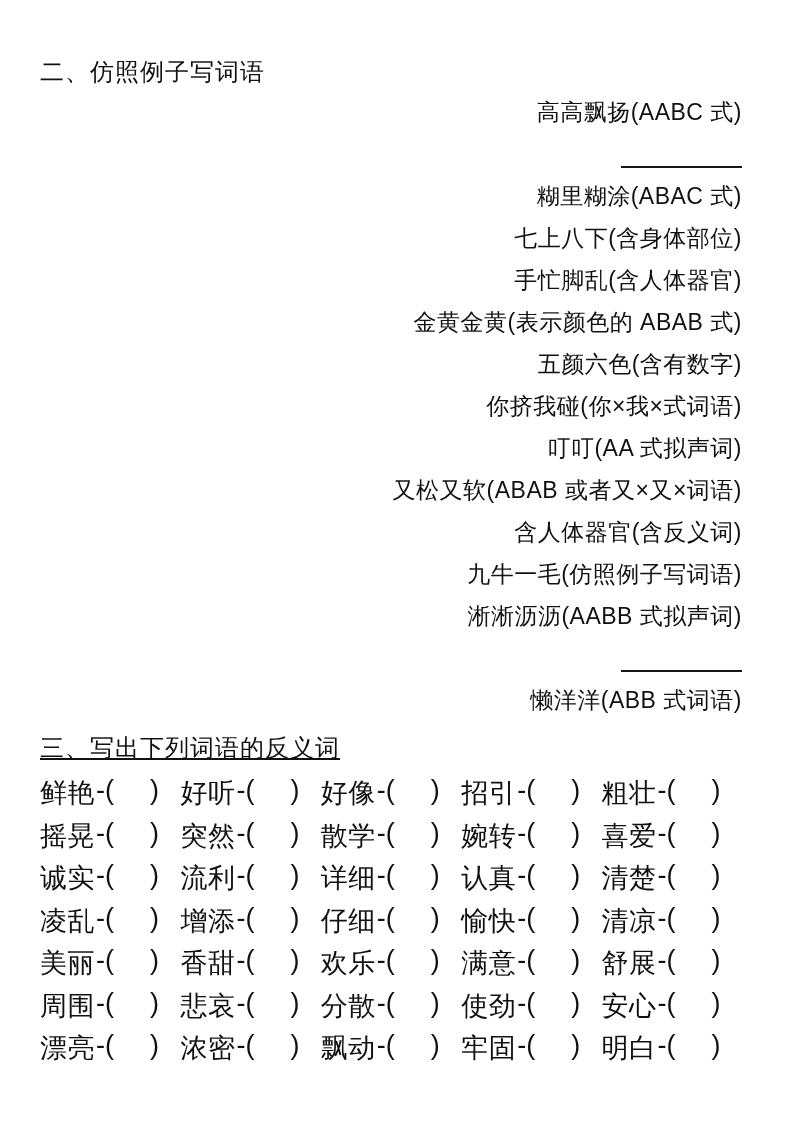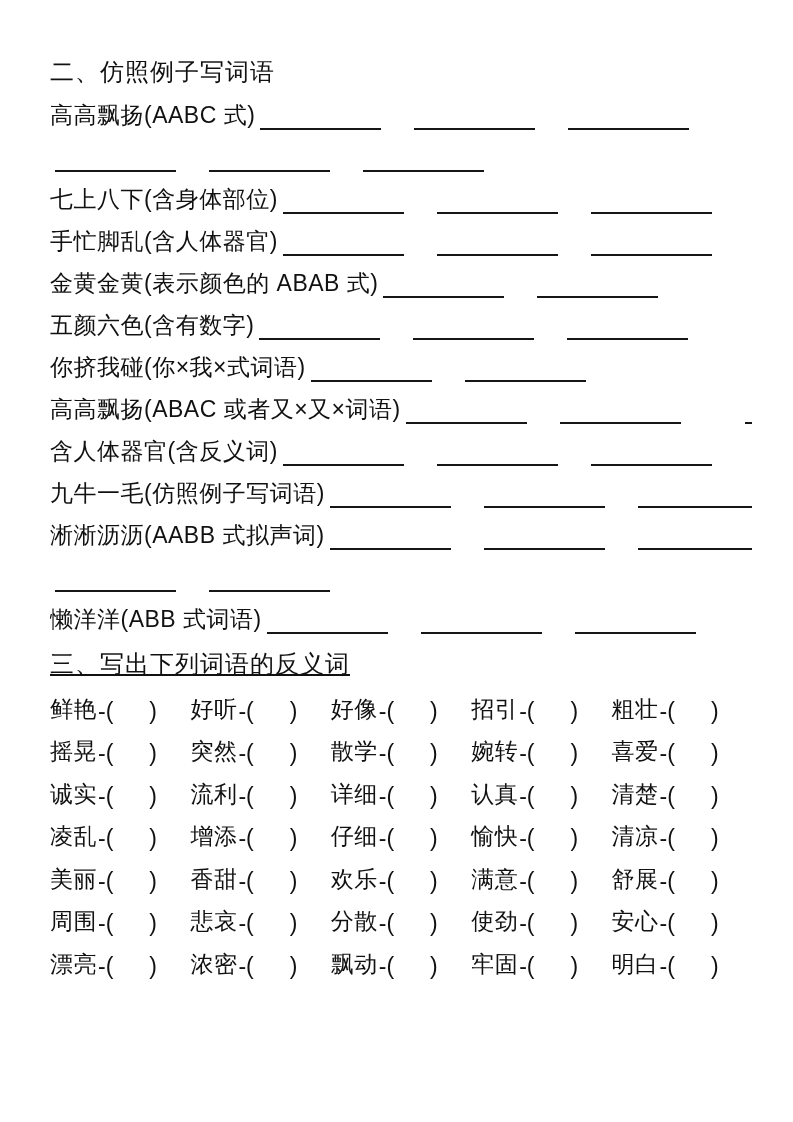--- a/index.html
+++ b/index.html
@@ -10,45 +10,46 @@
   body {
     width: 793px;
     height: 1122px;
     position: relative;
     font-family: "Liberation Sans", sans-serif;
     color: #111111;
     overflow: hidden;
   }
   .page {
     position: absolute;
-    left: 50px;
+    left: 40px;
     top: 50px;
     width: 702px;
   }
   .sec-heading {
     font-size: 24px;
     letter-spacing: 1px;
     height: 44px;
     display: flex;
     align-items: center;
     white-space: nowrap;
   }
   .sec-heading.second {
     height: 48px;
     text-decoration: underline;
   }
   
   .fill-list { width: 702px; }
   .fill-row {
     display: flex;
-    align-items: center;
+    align-items: flex-end;
     height: 42px;
     width: 702px;
     overflow: hidden;
     white-space: nowrap;
+    flex-direction: column;
   }
   .row-label {
     flex: 0 0 auto;
     font-size: 23px;
     line-height: 36px;
     letter-spacing: 0.5px;
   }
   .blank {
     flex: 0 0 auto;
     width: 121px;
@@ -66,22 +67,22 @@
   
   .ant-grid { width: 702px; }
   .ant-row {
     display: grid;
     grid-template-columns: repeat(5, 140.4px);
     height: 42.5px;
     align-items: center;
   }
   .ant-cell {
     display: flex;
-    align-items: flex-end;
-    font-size: 23px;
+    align-items: flex-start;
+    font-size: 27px;
     white-space: nowrap;
   }
   .ant-word { letter-spacing: 0.5px; }
   .ant-open { margin-left: 1px; }
   .paren-gap {
     display: inline-block;
     width: 36px;
     height: 1px;
   }
 </style>
@@ -98,20 +99,26 @@
         <span class="blank first"></span>
         <span class="blank"></span>
         <span class="blank"></span>
       </div>
       <div class="fill-row">
         <span class="blank first"></span>
         <span class="blank"></span>
         <span class="blank"></span>
       </div>
       <div class="fill-row">
+        <span class="row-label">糊里糊涂(ABAC 式)</span>
+        <span class="blank first"></span>
+        <span class="blank"></span>
+        <span class="blank"></span>
+      </div>
+      <div class="fill-row">
         <span class="row-label">七上八下(含身体部位)</span>
         <span class="blank first"></span>
         <span class="blank"></span>
         <span class="blank"></span>
       </div>
       <div class="fill-row">
         <span class="row-label">手忙脚乱(含人体器官)</span>
         <span class="blank first"></span>
         <span class="blank"></span>
         <span class="blank"></span>
@@ -126,21 +133,27 @@
         <span class="blank first"></span>
         <span class="blank"></span>
         <span class="blank"></span>
       </div>
       <div class="fill-row">
         <span class="row-label">你挤我碰(你×我×式词语)</span>
         <span class="blank first"></span>
         <span class="blank"></span>
       </div>
       <div class="fill-row">
-        <span class="row-label">高高飘扬(ABAC 或者又×又×词语)</span>
+        <span class="row-label">叮叮(AA 式拟声词)</span>
+        <span class="blank first"></span>
+        <span class="blank"></span>
+        <span class="blank"></span>
+      </div>
+      <div class="fill-row">
+        <span class="row-label">又松又软(ABAB 或者又×又×词语)</span>
         <span class="blank first"></span>
         <span class="blank"></span>
         <span class="blank tiny"></span>
       </div>
       <div class="fill-row">
         <span class="row-label">含人体器官(含反义词)</span>
         <span class="blank first"></span>
         <span class="blank"></span>
         <span class="blank"></span>
       </div>

